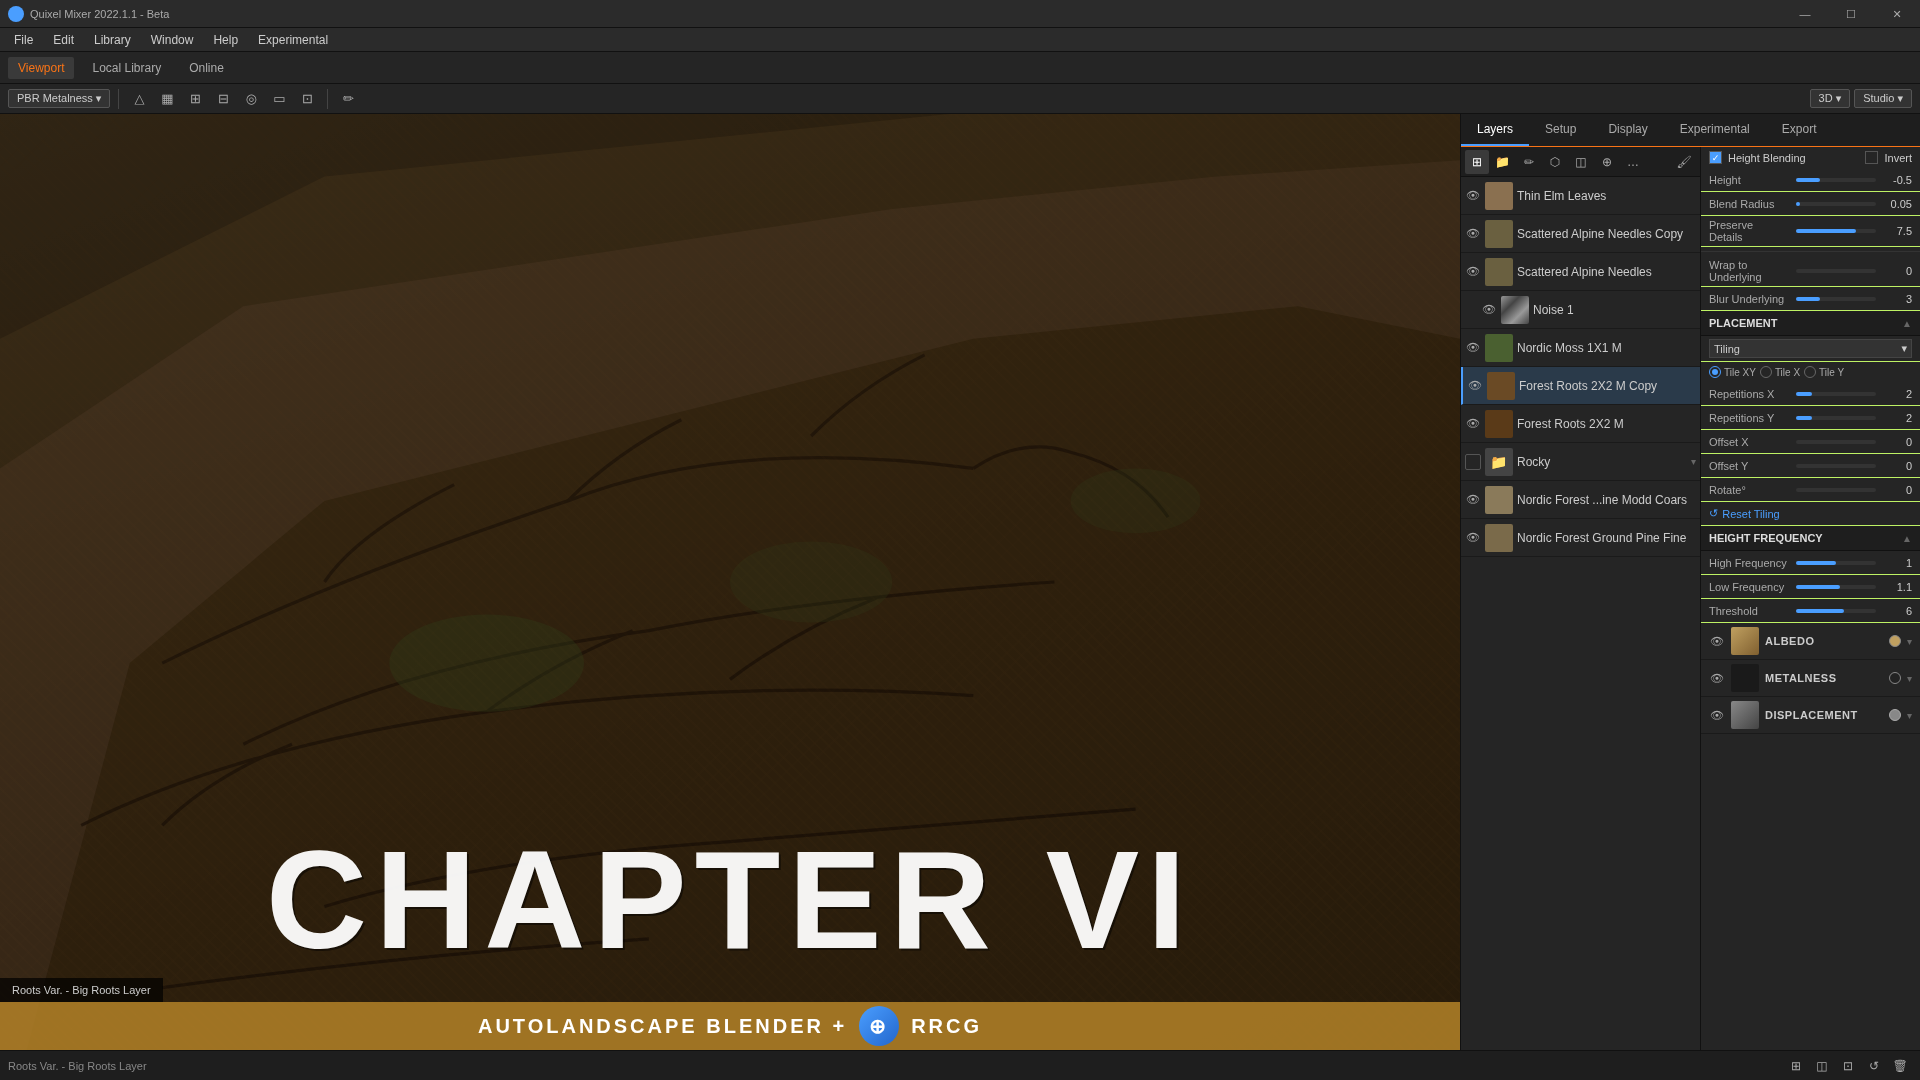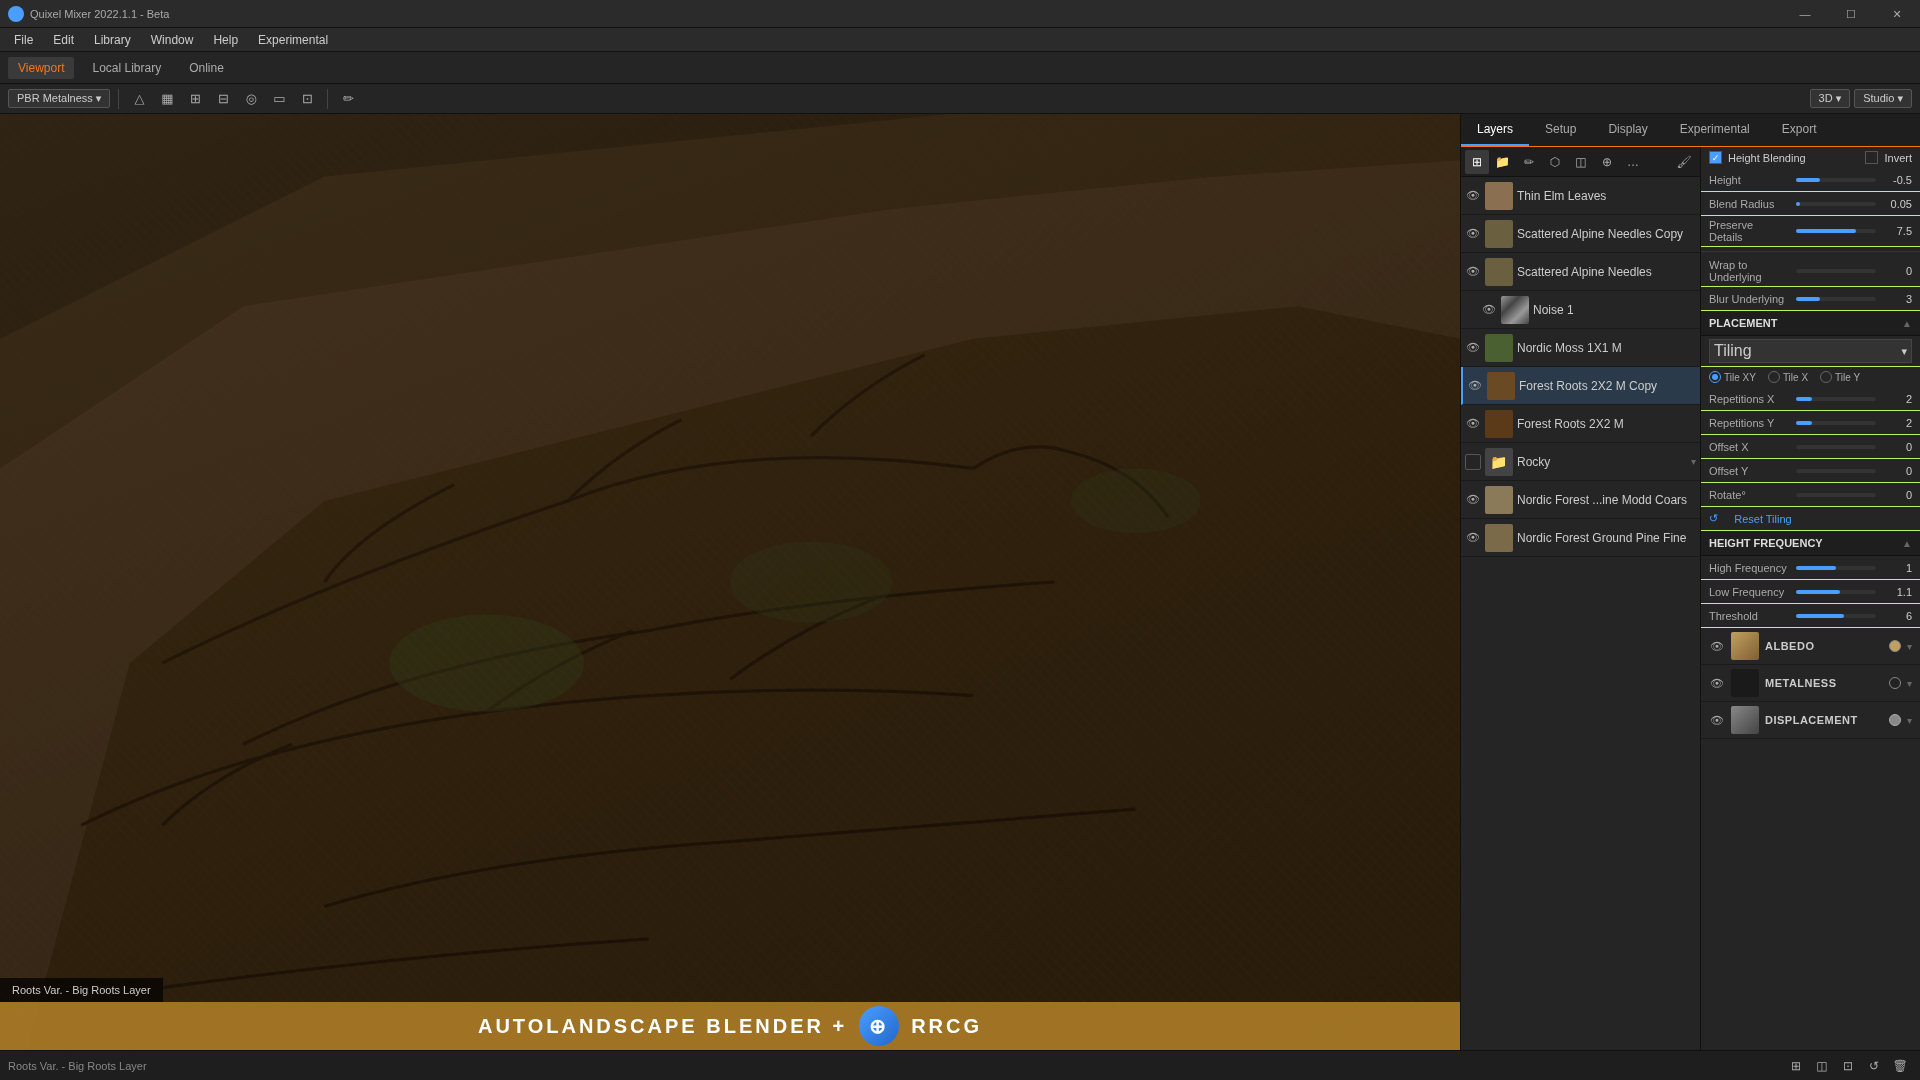--- a/index.html
+++ b/index.html
@@ -369,21 +369,21 @@
       border: 1px solid #555;
       background: #4a9eff;
       display: flex; align-items: center; justify-content: center;
       font-size: 9px;
       color: white;
     }
     .prop-radio-group {
       display: flex;
       align-items: center;
       padding: 4px 8px;
-      gap: 12px;
+      gap: 4px;
     }
     .prop-radio {
       display: flex;
       align-items: center;
       gap: 3px;
       cursor: pointer;
     }
     .radio-dot {
       width: 12px; height: 12px;
       border: 1px solid #666;
@@ -535,20 +535,23 @@
           <path d="M600,280 Q630,260 660,270 Q700,280 720,310"></path>
           <path d="M200,550 Q300,520 450,510 Q580,500 700,490"></path>
           <path d="M100,600 Q250,580 400,570"></path>
         </g>
 
         <ellipse cx="300" cy="400" rx="60" ry="30" fill="#3a5020" opacity="0.4"></ellipse>
         <ellipse cx="500" cy="350" rx="50" ry="25" fill="#3a5020" opacity="0.3"></ellipse>
         <ellipse cx="700" cy="300" rx="40" ry="20" fill="#3a5020" opacity="0.3"></ellipse>
       </svg>
 
+      <div class="chapter-text">
+        CHAPTER VI
+      </div>
 
       <div class="status-bar">
         <span>Roots Var. - Big Roots Layer</span>
       </div>
     </div>
 
     <div class="overlay-banner">
       <span>AUTOLANDSCAPE BLENDER +</span>
       <div class="logo-circle">
         <span>⊕</span>
@@ -697,21 +700,21 @@
           <span class="prop-value">3</span>
         </div>
 
         <div class="prop-section-header">
           <span>PLACEMENT</span>
           <span class="collapse-btn">▲</span>
         </div>
 
         <div class="prop-row" style="padding: 3px 8px;">
           <div style="display:flex; align-items:center; width:100%; background:#333; border:1px solid #444; padding:2px 4px; cursor:pointer;">
-            <span style="flex:1; font-size:16px;">Tiling</span>
+            <span style="flex:1; font-size:11px;">Tiling</span>
             <span>▾</span>
           </div>
         </div>
 
         <div class="prop-radio-group">
           <div class="prop-radio">
             <div class="radio-dot checked"></div>
             <span class="radio-label">Tile XY</span>
           </div>
           <div class="prop-radio">
@@ -759,21 +762,21 @@
         <div class="prop-row">
           <span class="prop-label">Rotate°</span>
           <div class="prop-slider">
             <div class="prop-slider-fill" style="width:0%"></div>
           </div>
           <span class="prop-value">0</span>
         </div>
 
         <div class="prop-row">
           <span style="font-size:11px; color:#4a9eff; cursor:pointer;">↺</span>
-          <span style="font-size:11px; color:#4a9eff; cursor:pointer; margin-left:16px;">Reset Tiling</span>
+          <span style="font-size:11px; color:#4a9eff; cursor:pointer; margin-left:4px;">Reset Tiling</span>
         </div>
 
         <div class="prop-section-header">
           <span>HEIGHT FREQUENCY</span>
           <span class="collapse-btn">▲</span>
         </div>
 
         <div class="prop-row">
           <span class="prop-label">High Frequency</span>
           <div class="prop-slider">

